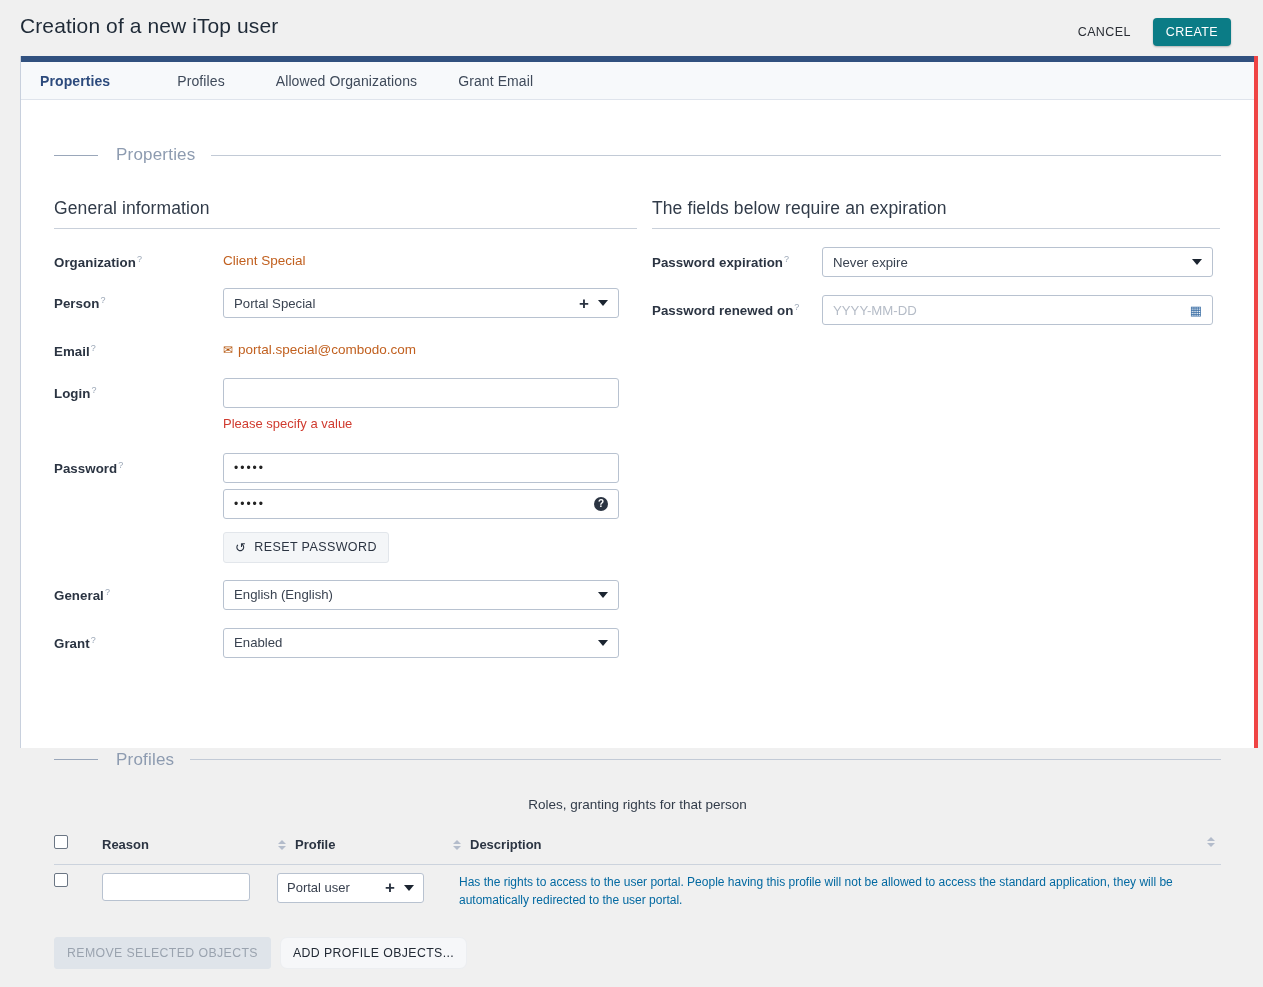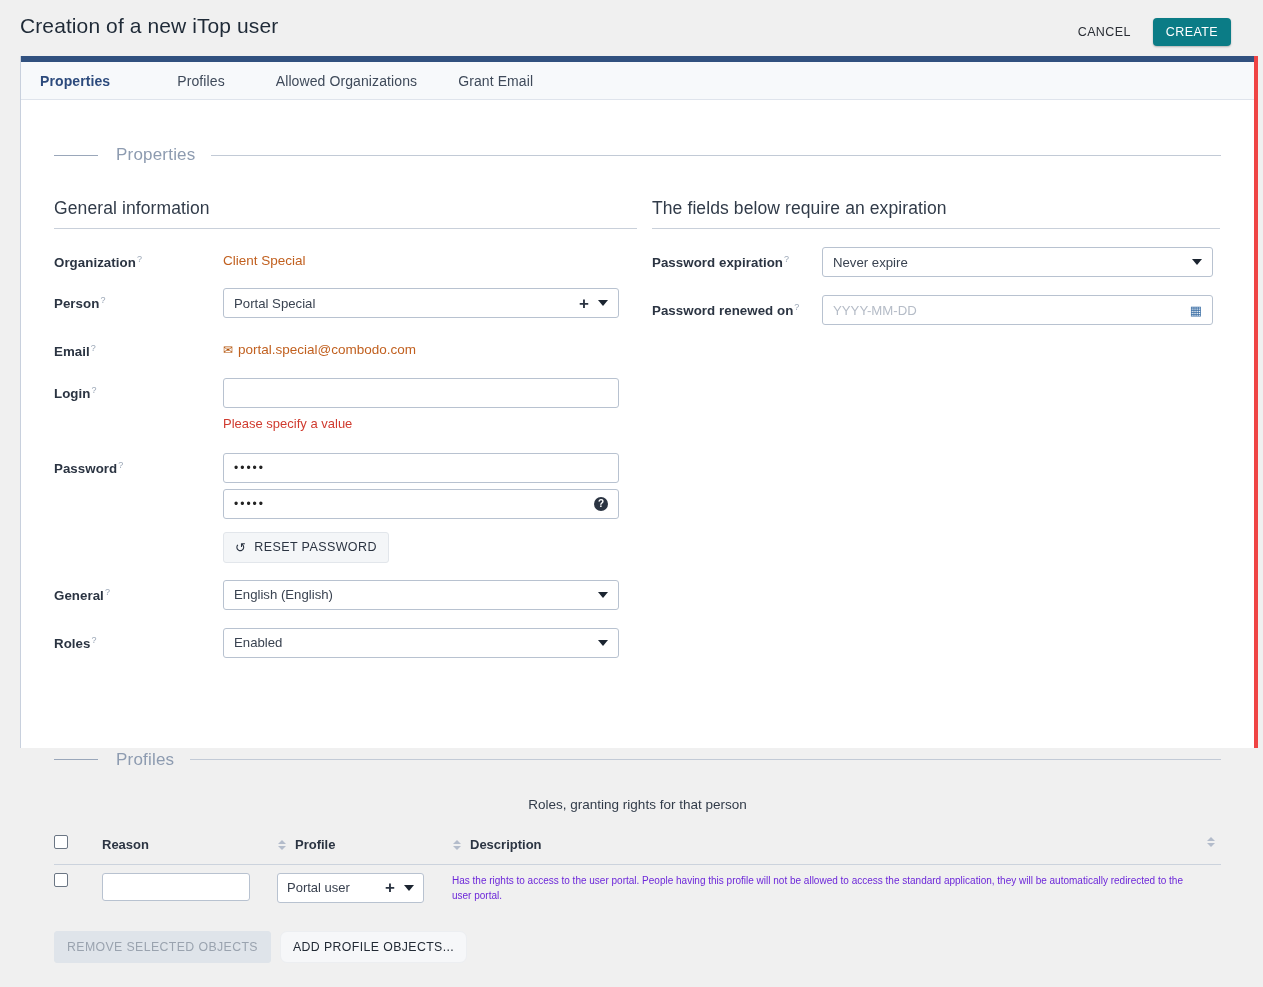--- a/index.html
+++ b/index.html
@@ -187,21 +187,21 @@
   .cell-input {
     width: 148px; height: 28px; border: 1px solid #b8c2d0;
     border-radius: 3px; background: #fff;
   }
   .cell-select {
     width: 147px; height: 30px; border: 1px solid #b8c2d0; border-radius: 3px;
     background: #fff; display: flex; align-items: center; padding: 0 9px;
     font-size: 13px; color: #39414f;
   }
   .cell-select .val { flex: 1; }
-  .desc { line-height: 1.55; font-size: 10px; color: #6d28d9; padding-right: 22px; }
+  .desc { line-height: 1.55; font-size: 12px; color: #0369a1; padding-right: 22px; margin-left: 7px; }
 
   .tab-btns { margin-top: 15px; display: flex; gap: 9px; }
   .btn-disabled {
     background: #dfe4ea; border: 1px solid #dfe4ea; border-radius: 3px;
     color: #9aa3af; font-size: 12.3px; letter-spacing: .4px;
     padding: 8px 12px; cursor: default;
     font-family: "Liberation Sans", sans-serif;
   }
   .btn-plain {
     background: #f6f7f9; border: 1px solid #eceef1; border-radius: 7px;
@@ -306,21 +306,21 @@
           <div class="f-label"><span>General</span><span class="q">?</span></div>
           <div class="f-control">
             <div class="input-box">
               <span class="val">English (English)</span>
               <span class="caret"></span>
             </div>
           </div>
         </div>
 
         <div class="field-row">
-          <div class="f-label"><span>Roles</span><span class="q">?</span></div>
+          <div class="f-label"><span>Grant</span><span class="q">?</span></div>
           <div class="f-control">
             <div class="input-box">
               <span class="val">Enabled</span>
               <span class="caret"></span>
             </div>
           </div>
         </div>
       </div>
 
       <div class="col-right">

